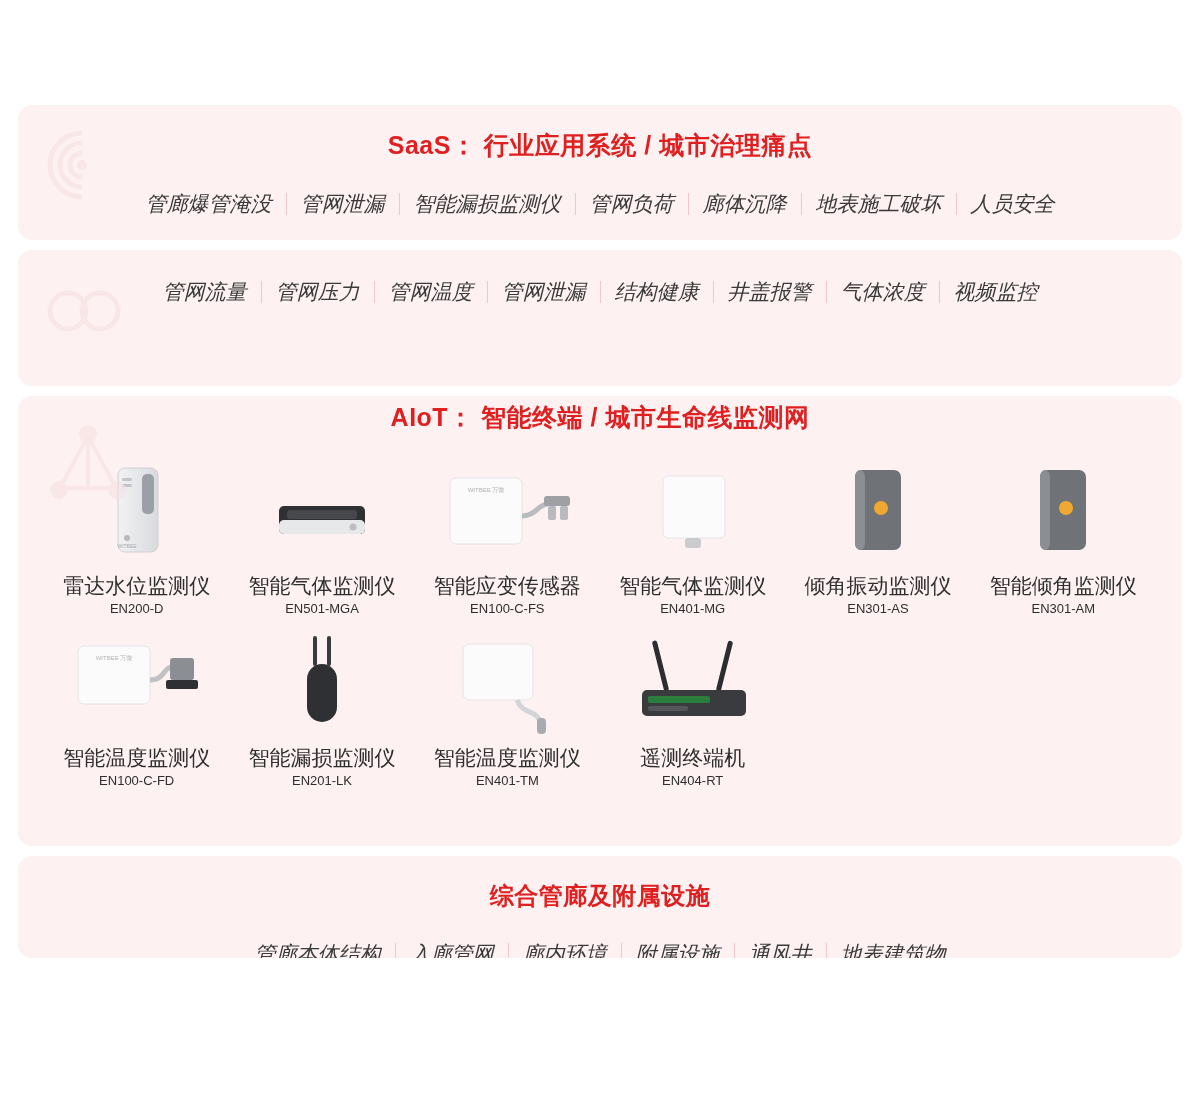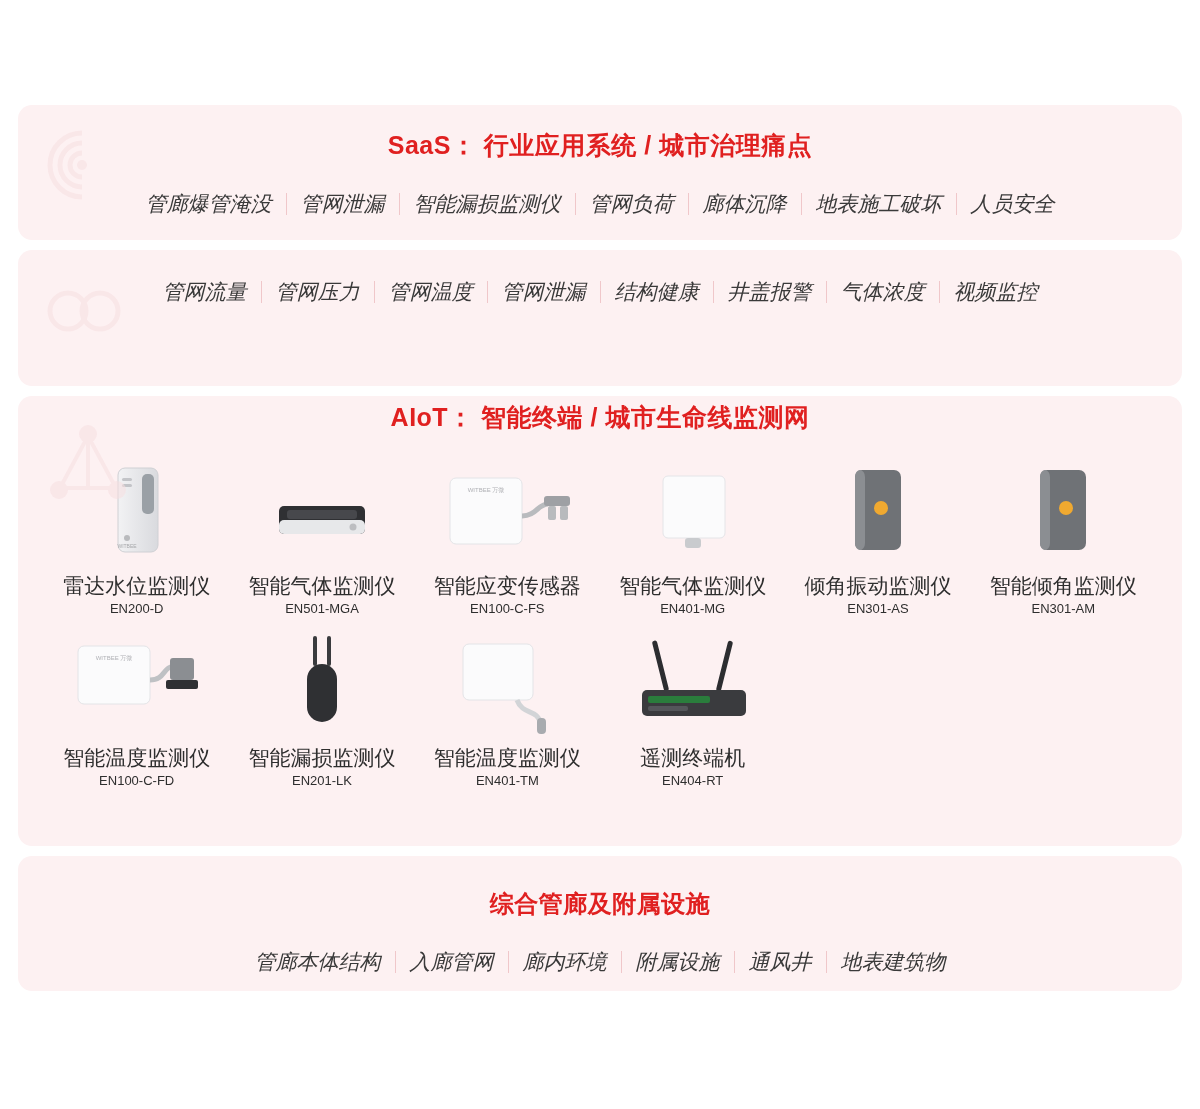--- a/index.html
+++ b/index.html
@@ -121,22 +121,22 @@
   .device-model {
     font-size: 13px;
     color: #2e2e2e;
     line-height: 1.35;
     text-align: center;
     white-space: nowrap;
   }
 
   
   .bottom {
-    height: 135px;
-    padding-top: 36px;
+    height: 102px;
+    padding-top: 28px;
     box-sizing: border-box;
   }
   .bottom .band-title {
     font-size: 24px;
     margin-bottom: 34px;
   }
 
   
   .wm-radar { top: 22px; }
   .wm-infinity { top: 34px; }

